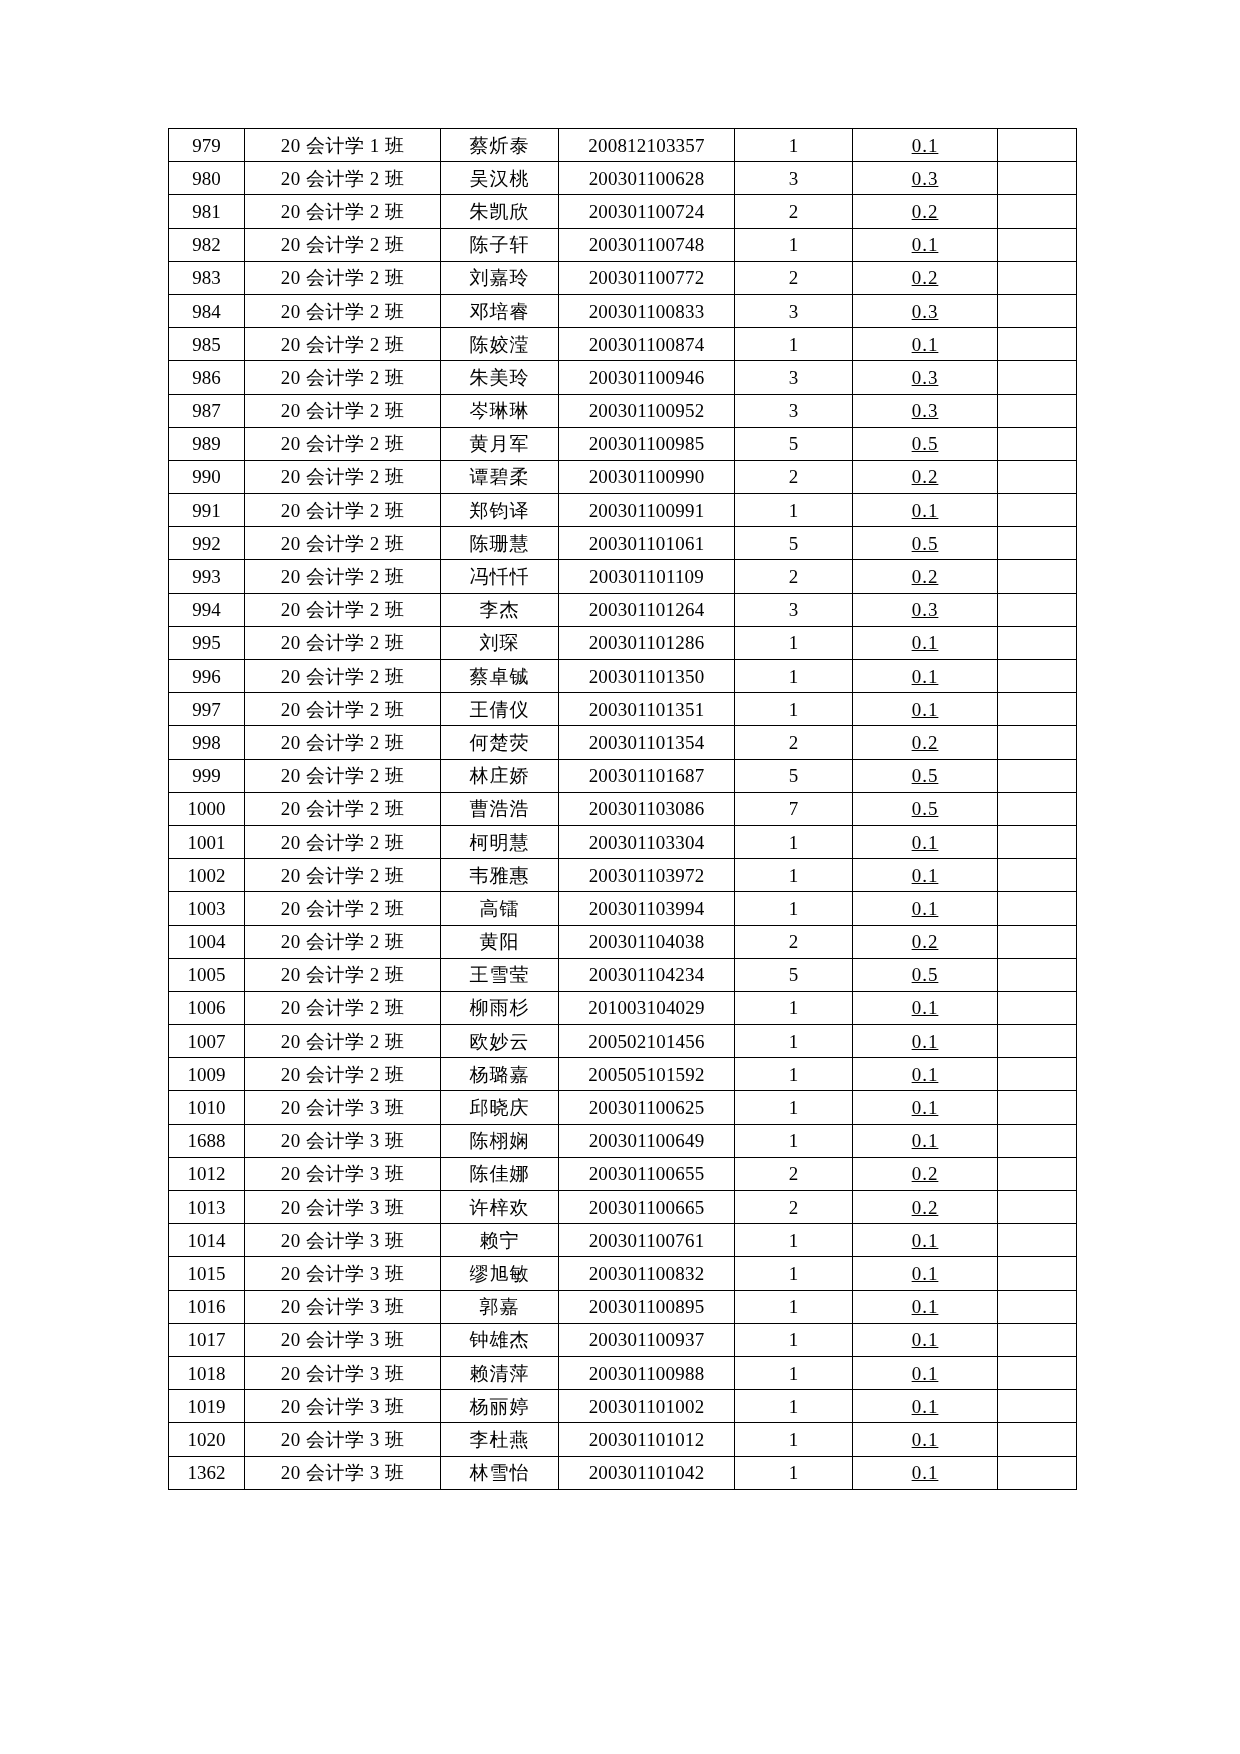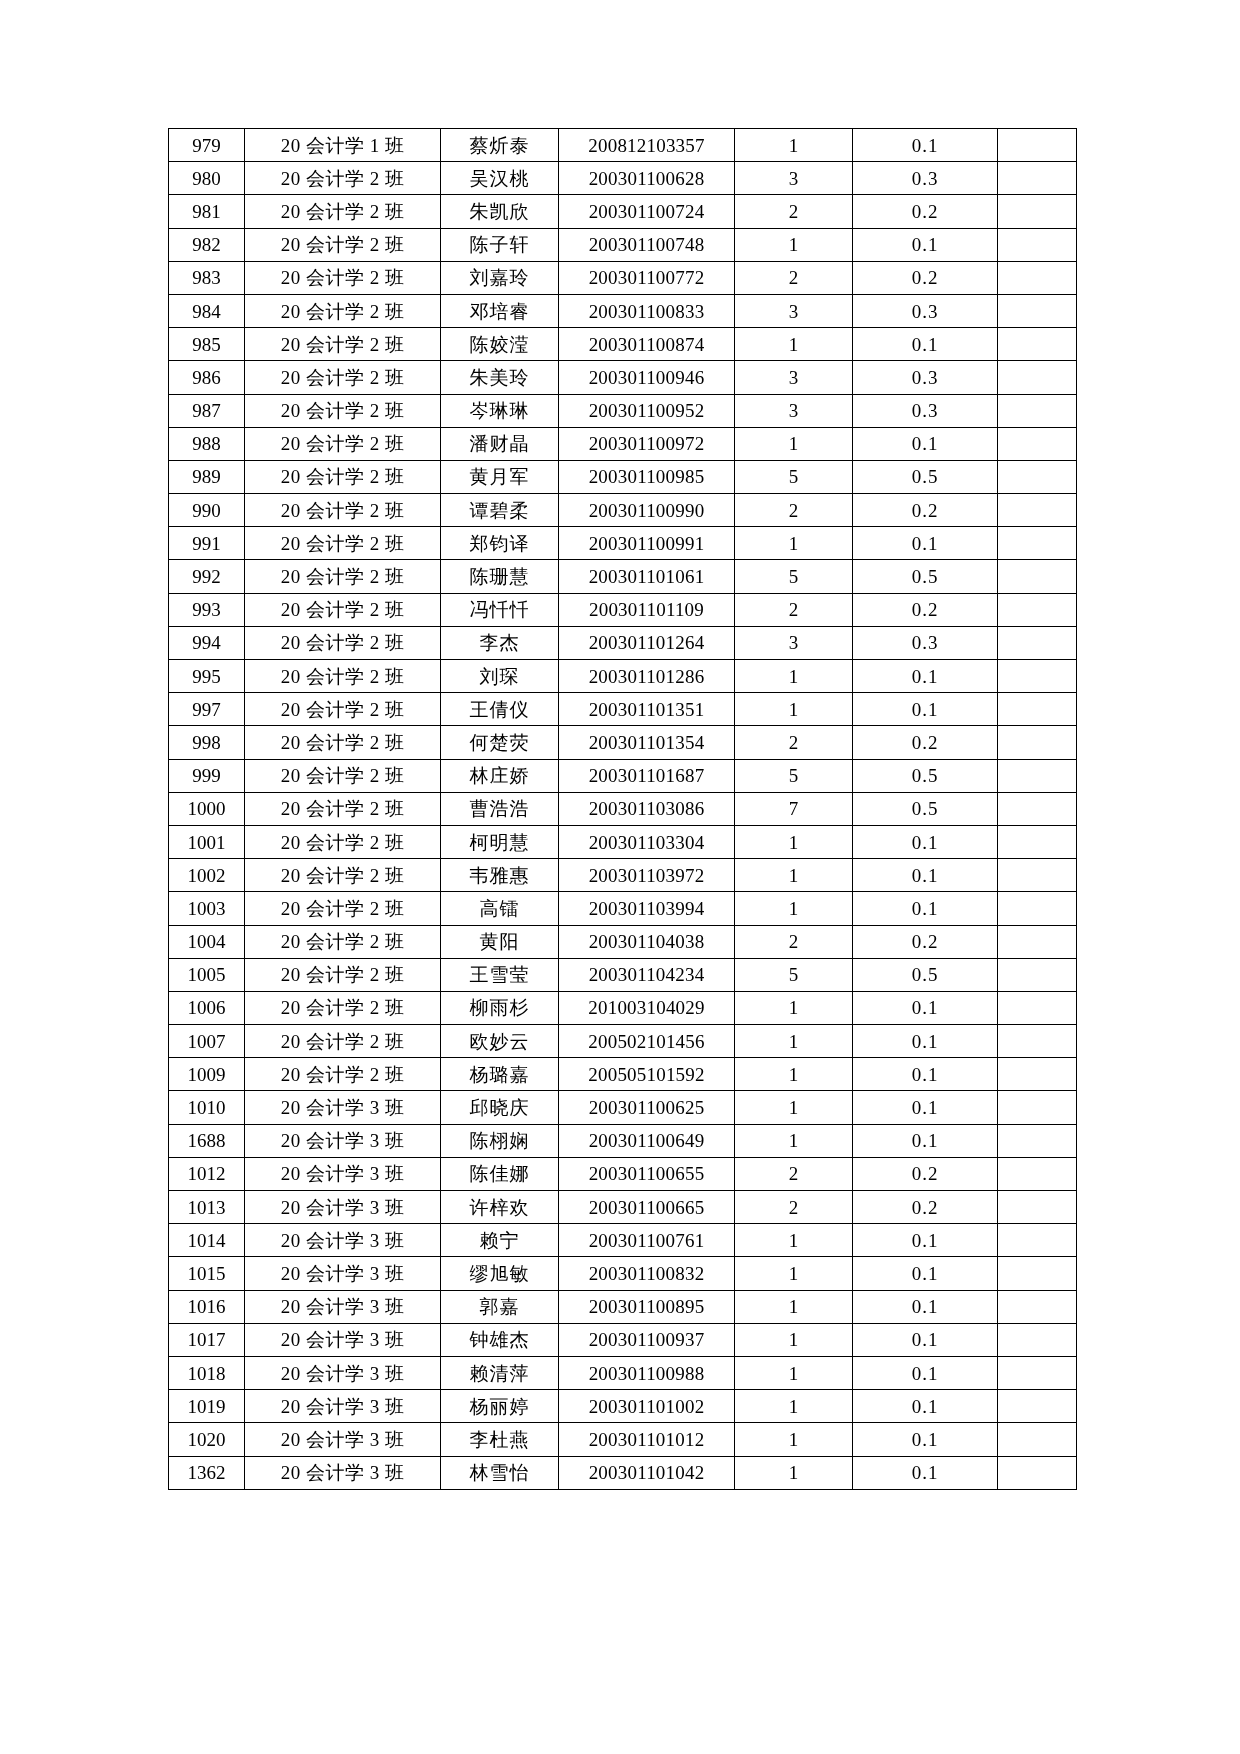--- a/index.html
+++ b/index.html
@@ -42,21 +42,21 @@
   col.c-id    { width: 176px; }
   col.c-count { width: 118px; }
   col.c-score { width: 145px; }
   col.c-blank { width: 79px; }
 
   td.cell-index { font-size: 19px; }
   td.cell-class { font-size: 19px; letter-spacing: 0.5px; margin-top: 24px; }
   td.cell-name  { font-size: 19px; letter-spacing: 1px; }
   td.cell-id    { font-size: 19px; font-family: "Liberation Serif", "DejaVu Serif", serif; letter-spacing: 0.2px; }
   td.cell-count { font-size: 19px; }
-  td.cell-score { font-size: 19px; letter-spacing: 1px; }
+  td.cell-score { font-size: 19px; letter-spacing: 1px; text-decoration: underline; }
   td.cell-blank { font-size: 19px; }
 </style>
 </head>
 <body>
 
 <div class="page">
   <table class="grid">
     <colgroup>
       <col class="c-index">
       <col class="c-class">
@@ -142,29 +142,20 @@
         <tr>
           <td class="cell-index">987</td>
           <td class="cell-class">20 会计学 2 班</td>
           <td class="cell-name">岑琳琳</td>
           <td class="cell-id">200301100952</td>
           <td class="cell-count">3</td>
           <td class="cell-score">0.3</td>
           <td class="cell-blank"></td>
         </tr>
         <tr>
-          <td class="cell-index">988</td>
-          <td class="cell-class">20 会计学 2 班</td>
-          <td class="cell-name">潘财晶</td>
-          <td class="cell-id">200301100972</td>
-          <td class="cell-count">1</td>
-          <td class="cell-score">0.1</td>
-          <td class="cell-blank"></td>
-        </tr>
-        <tr>
           <td class="cell-index">989</td>
           <td class="cell-class">20 会计学 2 班</td>
           <td class="cell-name">黄月军</td>
           <td class="cell-id">200301100985</td>
           <td class="cell-count">5</td>
           <td class="cell-score">0.5</td>
           <td class="cell-blank"></td>
         </tr>
         <tr>
           <td class="cell-index">990</td>
@@ -209,20 +200,29 @@
           <td class="cell-id">200301101264</td>
           <td class="cell-count">3</td>
           <td class="cell-score">0.3</td>
           <td class="cell-blank"></td>
         </tr>
         <tr>
           <td class="cell-index">995</td>
           <td class="cell-class">20 会计学 2 班</td>
           <td class="cell-name">刘琛</td>
           <td class="cell-id">200301101286</td>
+          <td class="cell-count">1</td>
+          <td class="cell-score">0.1</td>
+          <td class="cell-blank"></td>
+        </tr>
+        <tr>
+          <td class="cell-index">996</td>
+          <td class="cell-class">20 会计学 2 班</td>
+          <td class="cell-name">蔡卓铖</td>
+          <td class="cell-id">200301101350</td>
           <td class="cell-count">1</td>
           <td class="cell-score">0.1</td>
           <td class="cell-blank"></td>
         </tr>
         <tr>
           <td class="cell-index">997</td>
           <td class="cell-class">20 会计学 2 班</td>
           <td class="cell-name">王倩仪</td>
           <td class="cell-id">200301101351</td>
           <td class="cell-count">1</td>

